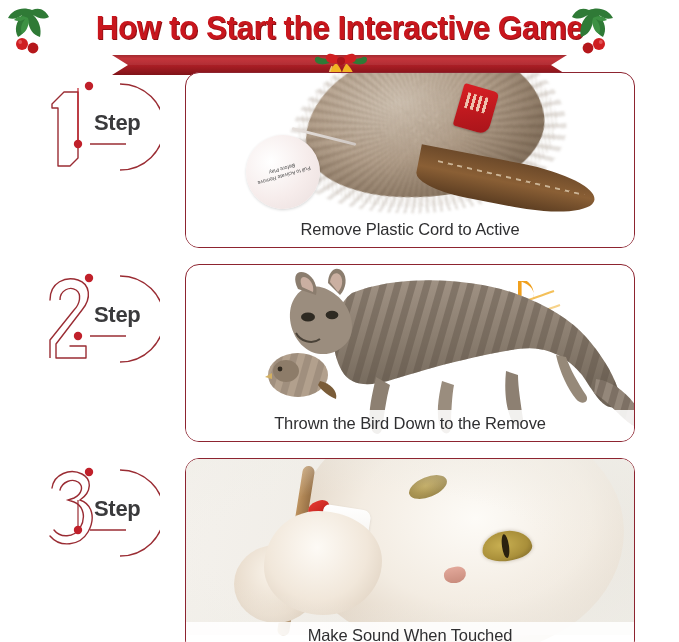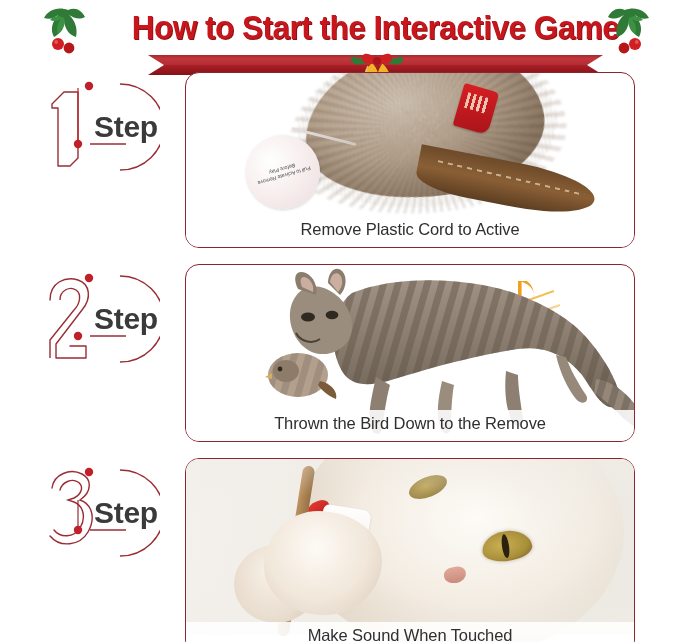--- a/index.html
+++ b/index.html
@@ -6,21 +6,21 @@
   body{
     width:679px;height:642px;
     background:#ffffff;
     font-family:"Liberation Sans", sans-serif;
     overflow:hidden;
     position:relative;
   }
 
   
   .header{
-    position:absolute; left:0; top:0; width:621px; height:82px;margin-left:36px;
+    position:absolute; left:0; top:0; width:621px; height:82px;
   }
   .title{
     position:absolute; left:0; top:8px; width:679px;
     text-align:center;
     font-family:"Liberation Sans", sans-serif;
     font-weight:bold;
     font-size:34px;
     letter-spacing:-0.6px;
     color:#c8161d;
     text-shadow:1px 1px 0 #8c1013;
@@ -43,21 +43,21 @@
 
   .badge{
     position:absolute; left:34px; top:0;
     width:126px; height:110px;
   }
   .badge svg{display:block;}
   .badge-label{
     position:absolute; left:60px; top:38px;
     font-family:"Liberation Sans", sans-serif;
     font-weight:bold;
-    font-size:30px;
+    font-size:22px;
     color:#3a3a3c;
     letter-spacing:-0.3px;
   }
 
   
   .panel{
     position:absolute; left:185px; width:450px;
     border:1.6px solid #8d2430;
     border-radius:14px;
     background:#ffffff;

